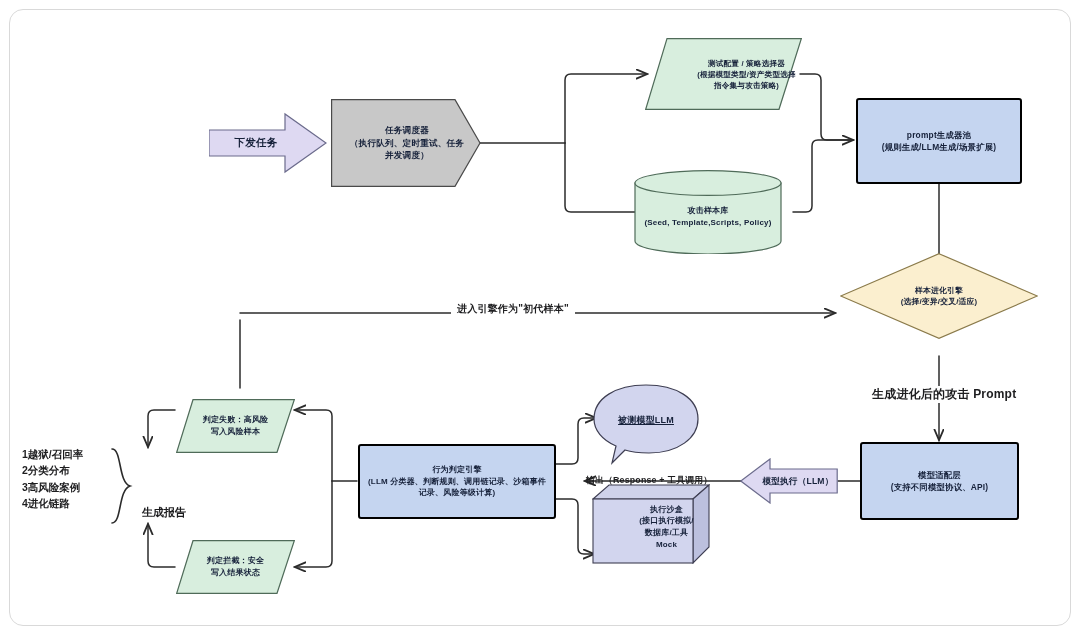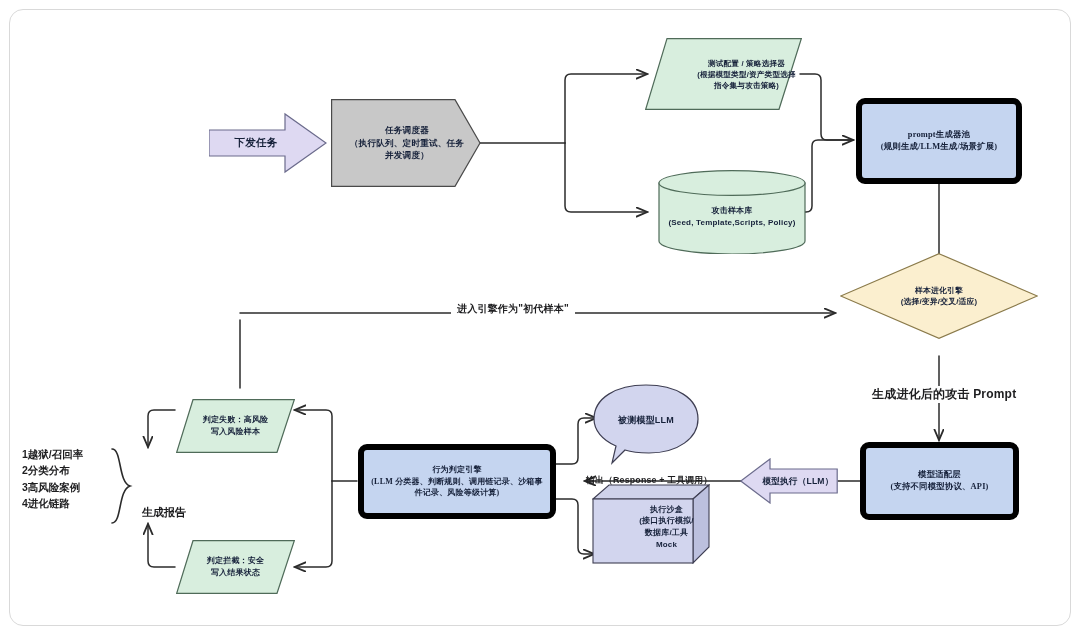--- a/index.html
+++ b/index.html
@@ -46,24 +46,23 @@
     white-space: nowrap;
     letter-spacing: 0.2px;
   }
   svg.wires {
     position: absolute;
     left: 0; top: 0;
     width: 1080px; height: 635px;
     pointer-events: none;
   }
   .rbox {
-    border: 6px solid #000000;
-    border-radius: 9px;
+    border: 2px solid #000000;
+    border-radius: 3px;
     background: #c5d5f0;
-    font-family: Liberation Serif, serif;
   }
   .lbl-sub { font-weight: 600; }
 </style>
 </head>
 <body>
 
 <div id="canvas">
 
   <div id="frame"></div>
 
@@ -131,21 +130,21 @@
   <div class="node" style="left:645px;top:38px;width:157px;height:72px;font-size:7.6px;">
     <svg width="157" height="72" viewBox="0 0 157 72" style="position:absolute;left:0;top:0;">
       <polygon points="22,0.7 156.3,0.7 134,71.3 0.7,71.3" fill="#d8eede" stroke="#4f6b59" stroke-width="1.2"></polygon>
     </svg>
     <div class="txt" style="position:relative;width:125px;margin-left:46px;">
       <div>测试配置 / 策略选择器</div>
       <div>(根据模型类型/资产类型选择指令集与攻击策略)</div>
     </div>
   </div>
 
-  <div class="node" style="left:658px;top:170px;width:148px;height:84px;font-size:8px;">
+  <div class="node" style="left:634px;top:170px;width:148px;height:84px;font-size:8px;">
     <svg width="148" height="84" viewBox="0 0 148 84" style="position:absolute;left:0;top:0;">
       <path d="M1,13 L1,71 A73,13 0 0 0 147,71 L147,13 Z" fill="#d8eede" stroke="#4f6b59" stroke-width="1.2"></path>
       <ellipse cx="74" cy="13" rx="73" ry="12.4" fill="#d8eede" stroke="#4f6b59" stroke-width="1.2"></ellipse>
     </svg>
     <div class="txt" style="position:relative;width:128px;top:5px;">
       <div>攻击样本库</div>
       <div>(Seed, Template,Scripts, Policy)</div>
     </div>
   </div>
 
@@ -178,21 +177,21 @@
       <polygon points="0.8,23 30,1 30,11 97.2,11 97.2,35 30,35 30,45" fill="#ded9f2" stroke="#6b6b8c" stroke-width="1.2"></polygon>
     </svg>
     <span class="txt" style="position:relative;left:9px;">模型执行（LLM）</span>
   </div>
 
   <div class="node" style="left:592px;top:383px;width:108px;height:88px;font-size:9px;">
     <svg width="108" height="88" viewBox="0 0 108 88" style="position:absolute;left:0;top:0;">
       <path d="M54,2 C84,2 106,15 106,36 C106,55 86,70 57,70 C47,70 39,69 33,67
                L20,80 L24,63 C10,57 2,47 2,36 C2,15 24,2 54,2 Z" fill="#d2d5ee" stroke="#3e3e52" stroke-width="1.2"></path>
     </svg>
-    <span class="txt" style="position:relative;top:-6px;">被测模型LLM</span>
+    <span class="txt" style="position:relative;top:-6px;text-decoration:underline;">被测模型LLM</span>
   </div>
 
   <div class="lbl lbl-sub" style="left:586px;top:475px;font-size:8.8px;">输出（Response + 工具调用）</div>
 
   <div class="node" style="left:592px;top:484px;width:118px;height:80px;font-size:8px;padding-left:47px;">
     <svg width="118" height="80" viewBox="0 0 118 80" style="position:absolute;left:0;top:0;">
       <polygon points="1,15 17,1 117,1 101,15" fill="#cfd2ea" stroke="#3e3e52" stroke-width="1.1"></polygon>
       <polygon points="101,15 117,1 117,63 101,79" fill="#bcc0de" stroke="#3e3e52" stroke-width="1.1"></polygon>
       <rect x="1" y="15" width="100" height="64" fill="#d2d5ee" stroke="#3e3e52" stroke-width="1.1"></rect>
     </svg>

